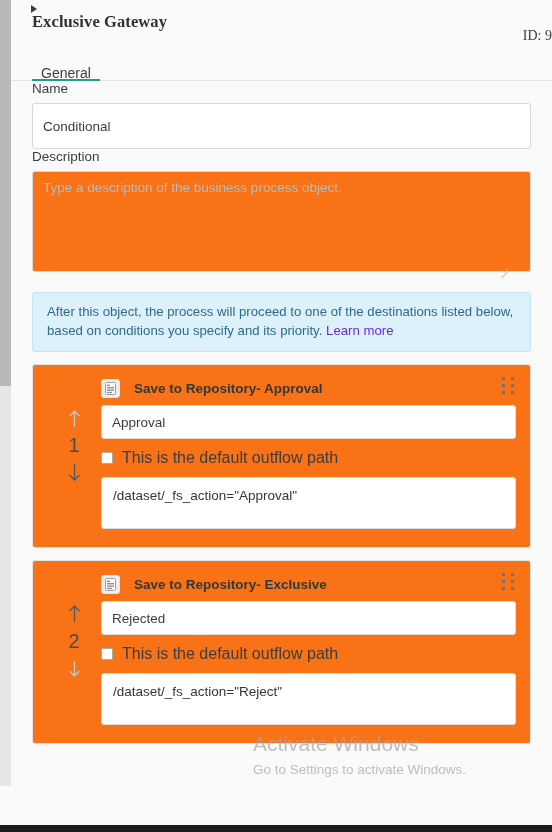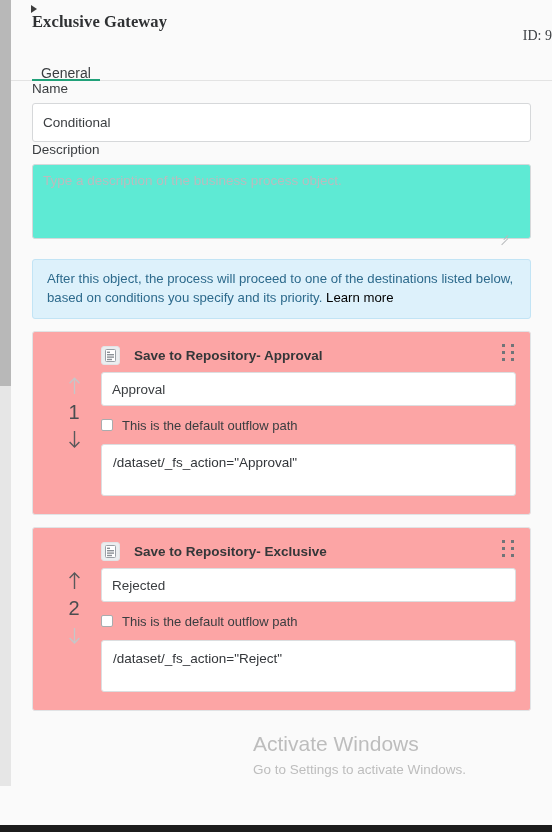--- a/index.html
+++ b/index.html
@@ -109,36 +109,36 @@
     height: 793px;
   }
 
   .field-label {
     font-size: 13.5px;
     color: #3a3d40;
     margin-bottom: 7px;
   }
   .text-input {
     width: 100%;
-    height: 39px;
+    height: 46px;
     border: 1px solid #d6d8da;
     border-radius: 3px;
     background: #ffffff;
     font-size: 13.5px;
     color: #3a3d40;
     padding: 0 10px;
     font-family: "Liberation Sans", sans-serif;
     outline: none;
   }
   .textarea {
     width: 100%;
-    height: 75px;
+    height: 101px;
     border: 1px solid #d6d8da;
     border-radius: 3px;
-    background: #5eead4;
+    background: #f97316;
     font-size: 13.5px;
     color: #3a3d40;
     padding: 8px 10px;
     resize: none;
     font-family: "Liberation Sans", sans-serif;
     outline: none;
   }
   .textarea::placeholder { color: #b9bcbe; }
   .resize-grip {
     position: absolute;
@@ -161,30 +161,30 @@
     margin-top: 16px;
     background: #ddf1fb;
     border: 1px solid #c2e4f5;
     border-radius: 3px;
     padding: 9px 14px 11px 14px;
     font-size: 13.2px;
     line-height: 19px;
     color: #2d6a8c;
   }
   .info-banner .learn-more {
-    color: #000000;
+    color: #6d28d9;
     text-decoration: none;
     cursor: pointer;
   }
 
   
   .outflow-card {
     position: relative;
     margin-top: 12px;
-    background: #fca5a5;
+    background: #f97316;
     border: 1px solid #e1e3e5;
     border-radius: 3px;
     padding: 10px 14px 14px 14px;
   }
 
   .card-head {
     display: flex;
     align-items: center;
     height: 26px;
     padding-left: 54px;
@@ -273,21 +273,21 @@
   .cbx {
     width: 12px; height: 12px;
     border: 1px solid #a9acae;
     border-radius: 2px;
     background: #fff;
     flex: none;
     cursor: pointer;
   }
   .cbx-label {
     margin-left: 9px;
-    font-size: 13px;
+    font-size: 16px;
     color: #3a3d40;
   }
 
   .expr-box {
     margin-top: 5px;
     width: 100%;
     height: 52px;
     border: 1px solid #dcdee0;
     border-radius: 3px;
     background: #ffffff;

